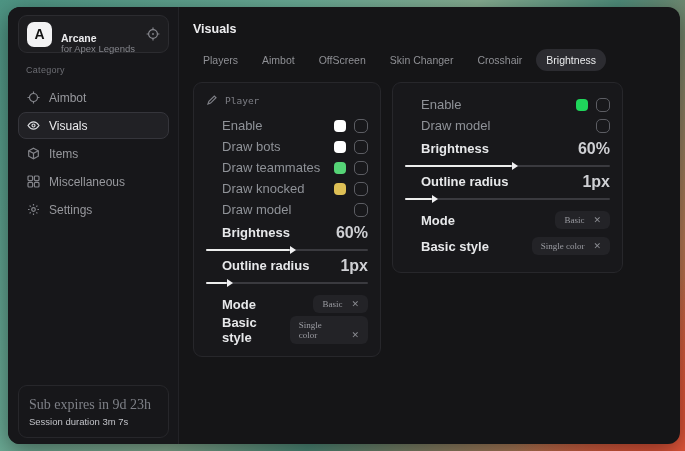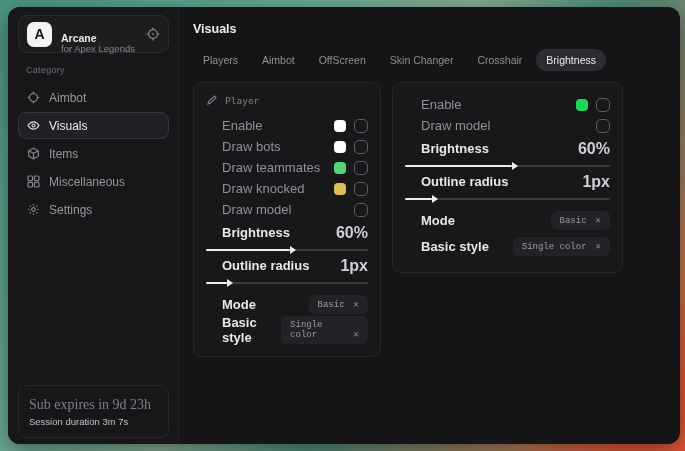--- a/index.html
+++ b/index.html
@@ -94,21 +94,21 @@
   .fill { position:absolute; left:0; top:0; height:2px; background:#eceded; border-radius:2px; }
   .fill::after {
     content:""; position:absolute; right:-6px; top:-3.5px;
     border-left:6px solid #f0f0f2; border-top:4.5px solid transparent; border-bottom:4.5px solid transparent;
   }
 
   .row.selrow { height:26px; }
   .tag {
     display:flex; align-items:flex-end; gap:9px;
     background:#232327; border-radius:6px; padding:4px 9px;
-    font-family:Liberation Mono, monospace; font-size:9px; color:#9b9ca2;
+    font-family:Liberation Serif, serif; font-size:9px; color:#9b9ca2;
   }
   .tag .x { color:#8b8c92; font-size:9px; }
 
   svg { display:block; }
 </style>
 </head>
 <body>
 
 <div class="window">
 

